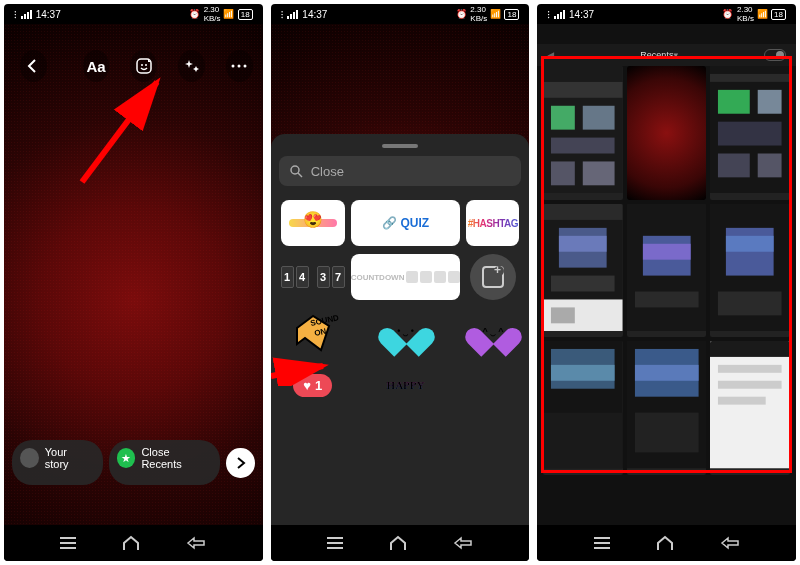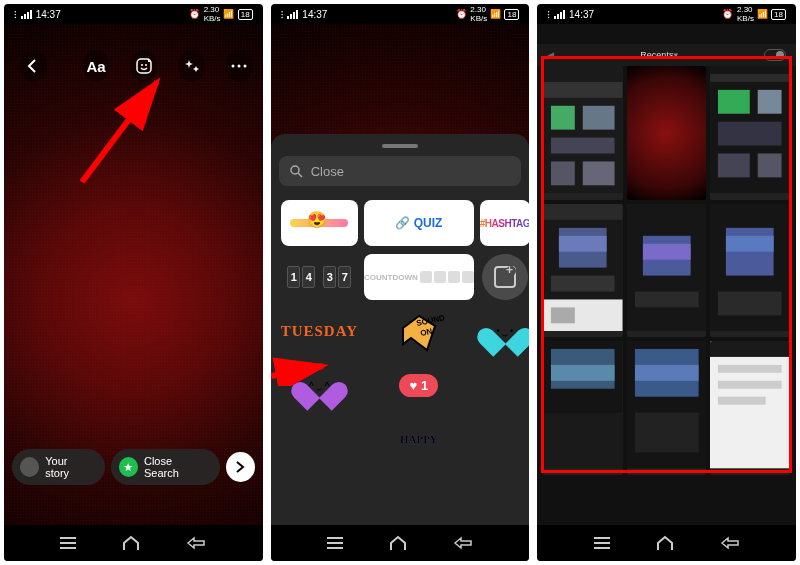--- a/index.html
+++ b/index.html
@@ -47,21 +47,21 @@
     content:""; position:absolute; inset:0;
     background-image: radial-gradient(rgba(255,40,40,.08) 1px, transparent 1px);
     background-size: 3px 3px;
   }
   
   .top-tools { position: absolute; top: 26px; left: 0; right: 0; display: flex; align-items: center; padding: 0 10px; z-index: 10; gap: 15px; }
   .tool-spacer { flex: 1; }
   .tool-btn { width: 32px; height: 32px; border-radius: 50%; background: rgba(0,0,0,.35); display: flex; align-items: center; justify-content: center; margin-left: 6px; color: #fff; font-size: 15px; font-weight: 600; }
   
   .bottom-bar { position: absolute; left: 0; right: 0; bottom: 40px; display: flex; align-items: center; gap: 6px; padding: 0 8px; z-index: 10; }
-  .pill { display: flex; align-items: center; gap: 6px; background: rgba(40,40,40,.9); color: #fff; border-radius: 20px; padding: 6px 12px 6px 8px; font-size: 11px; font-weight: 500; }
+  .pill { display: flex; align-items: center; gap: 6px; background: rgba(40,40,40,.9); color: #fff; border-radius: 20px; padding: 6px 12px 15px 8px; font-size: 11px; font-weight: 500; }
   .avatar { width: 20px; height: 20px; border-radius: 50%; background: #555; }
   .star { width: 20px; height: 20px; border-radius: 50%; background: #1fbf4f; display: flex; align-items: center; justify-content: center; color: #fff; font-size: 11px; }
   .circle-btn { width: 30px; height: 30px; border-radius: 50%; background: #fff; display: flex; align-items: center; justify-content: center; font-size: 14px; font-weight: bold; }
   
   .nav-bar { height: 36px; background: #000; display: flex; align-items: center; justify-content: center; gap: 46px; color: #ccc; }
   .nav-menu { height: 12px; display: flex; flex-direction: column; justify-content: space-between; }
   .nav-menu div { height: 2px; width: 16px; background: #ccc; }
   
   .arrow { position: absolute; z-index: 15; }
   .arrow svg { display: block; }
@@ -179,21 +179,21 @@
           <path d="M10,110 L85,10" stroke="#ff0000" stroke-width="6" marker-end="url(#ah1)"></path>
         </svg>
     </div>
     <div class="bottom-bar">
       <div class="pill">
         <div class="avatar"></div>
         <span>Your story</span>
       </div>
       <div class="pill">
         <div class="star">★</div>
-        <span>Close Search</span>
+        <span>Close Recents</span>
       </div>
       <div class="circle-btn">
         <svg width="12" height="12" viewBox="0 0 12 12">
             <path d="M3 1 L9 6 L3 11" stroke="#000" stroke-width="2" fill="none"></path>
           </svg>
       </div>
     </div>
   </div>
   <div class="nav-bar">
     <div class="nav-menu">
@@ -264,23 +264,20 @@
               <div class="cd-box"></div>
               <div class="cd-box"></div>
               <div class="cd-box"></div>
             </div>
         </div>
         <div class="sticker" style="justify-self:center">
           <div class="s-addphoto" style="display:flex;align-items:center;justify-content:center">
             <div class="addphoto-icon"></div>
           </div>
         </div>
-        <div class="sticker s-tuesday">
-            <span>TUESDAY</span>
-          </div>
         <div class="sticker s-soundon">
           <svg width="56" height="46" viewBox="0 0 56 46">
               <path d="M28 8 L12 20 L12 36 L20 30 L36 42 L44 18 Z" fill="#f5b042" stroke="#000" stroke-width="2"></path>
               <text x="26" y="18" font-size="8" font-weight="900" fill="#000" transform="rotate(-12 26 18)">SOUND</text>
               <text x="30" y="28" font-size="8" font-weight="900" fill="#000" transform="rotate(-12 30 28)">ON</text>
             </svg>
         </div>
         <div class="sticker">
           <div class="heart-shape heart-blue">
               <div class="heart-face">• ‿ •</div>

